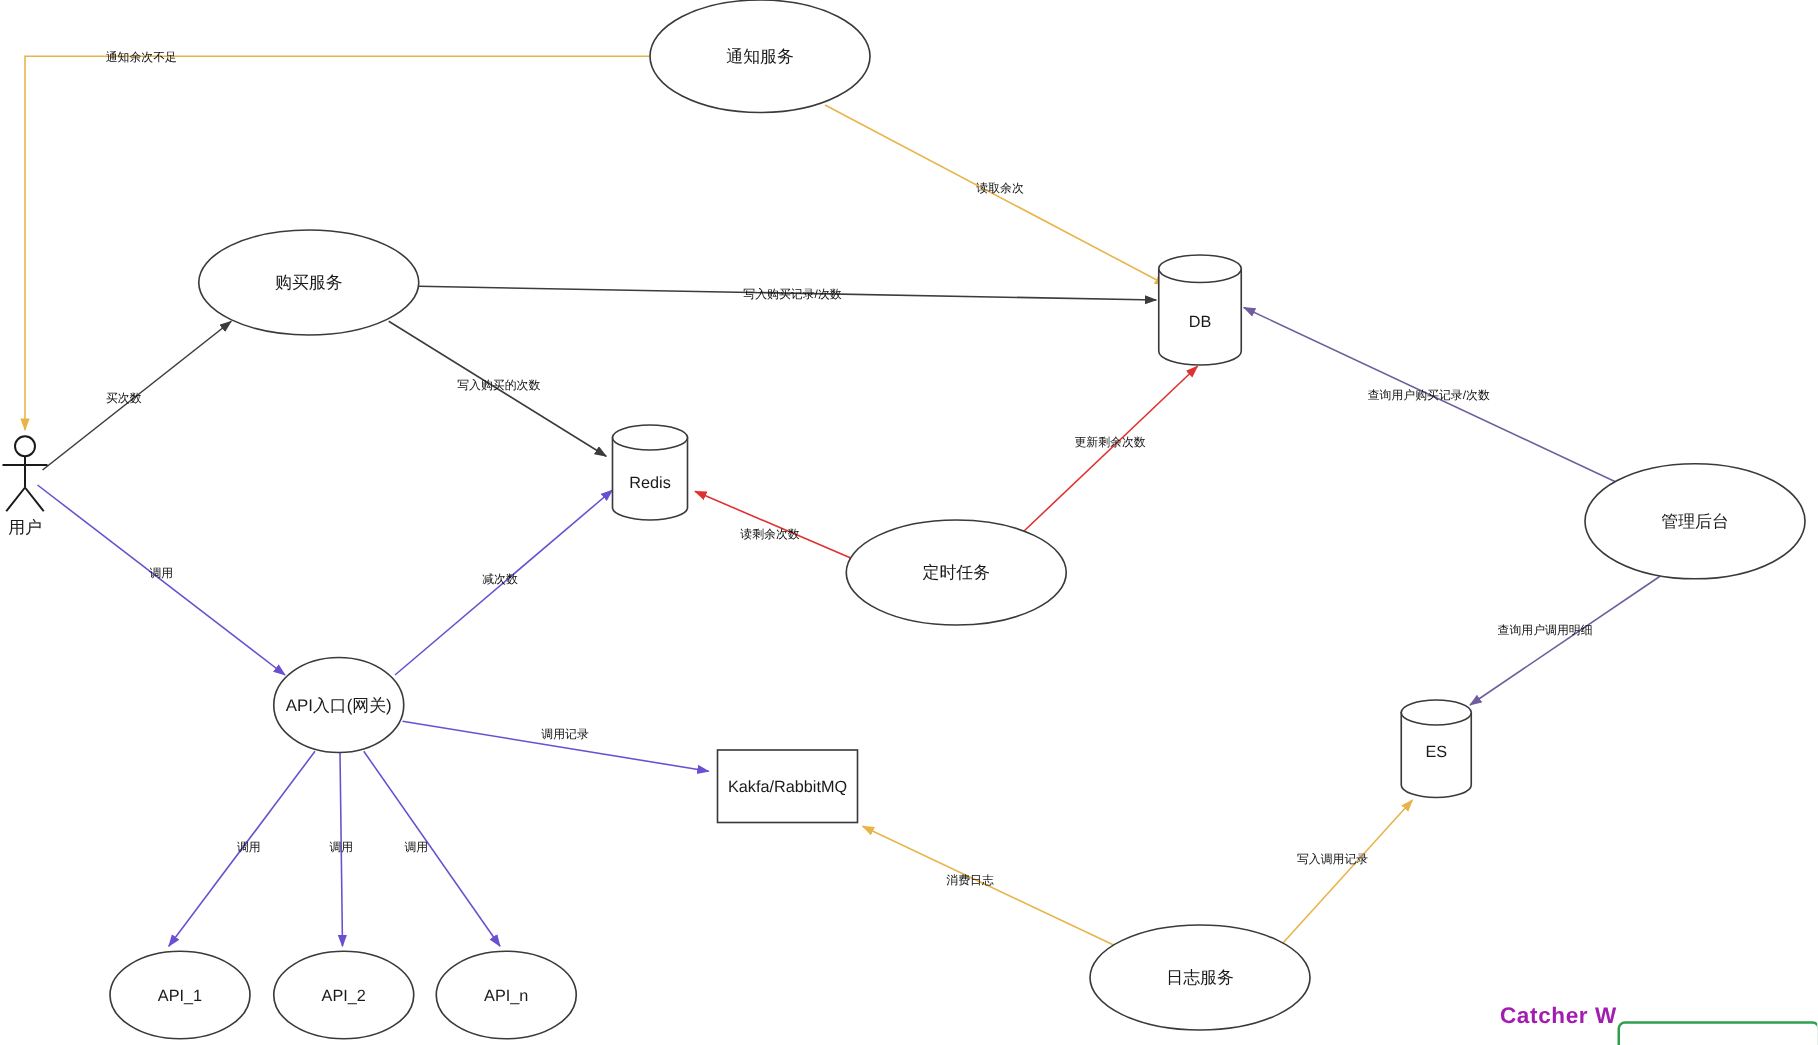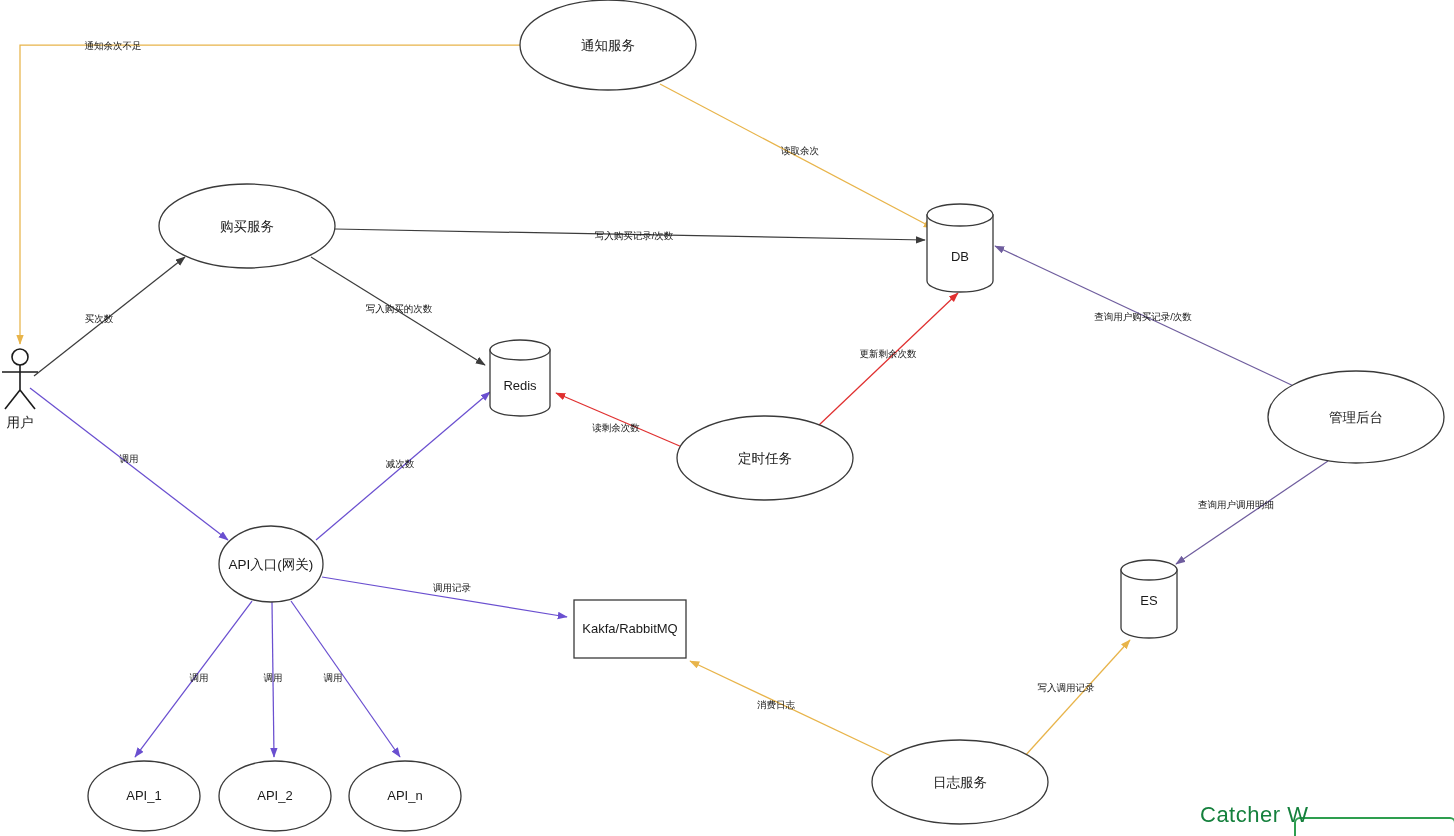--- a/index.html
+++ b/index.html
@@ -66,23 +66,23 @@
     stroke: #3a3a3a;
     stroke-width: 1.3;
   }
   .edge {
     fill: none;
     stroke-width: 1.25;
   }
   .watermark {
     position: absolute;
     font-family: "Liberation Sans", "DejaVu Sans", sans-serif;
-    font-size: 22px;
-    font-weight: normal;
-    color: #15803d;
+    font-size: 18px;
+    font-weight: bold;
+    color: #a21caf;
     letter-spacing: 0.5px;
     white-space: nowrap;
     pointer-events: none;
   }
   .wm-box {
     position: absolute;
     border: 2px solid #2e9e4f;
     border-radius: 6px;
     background: transparent;
   }

